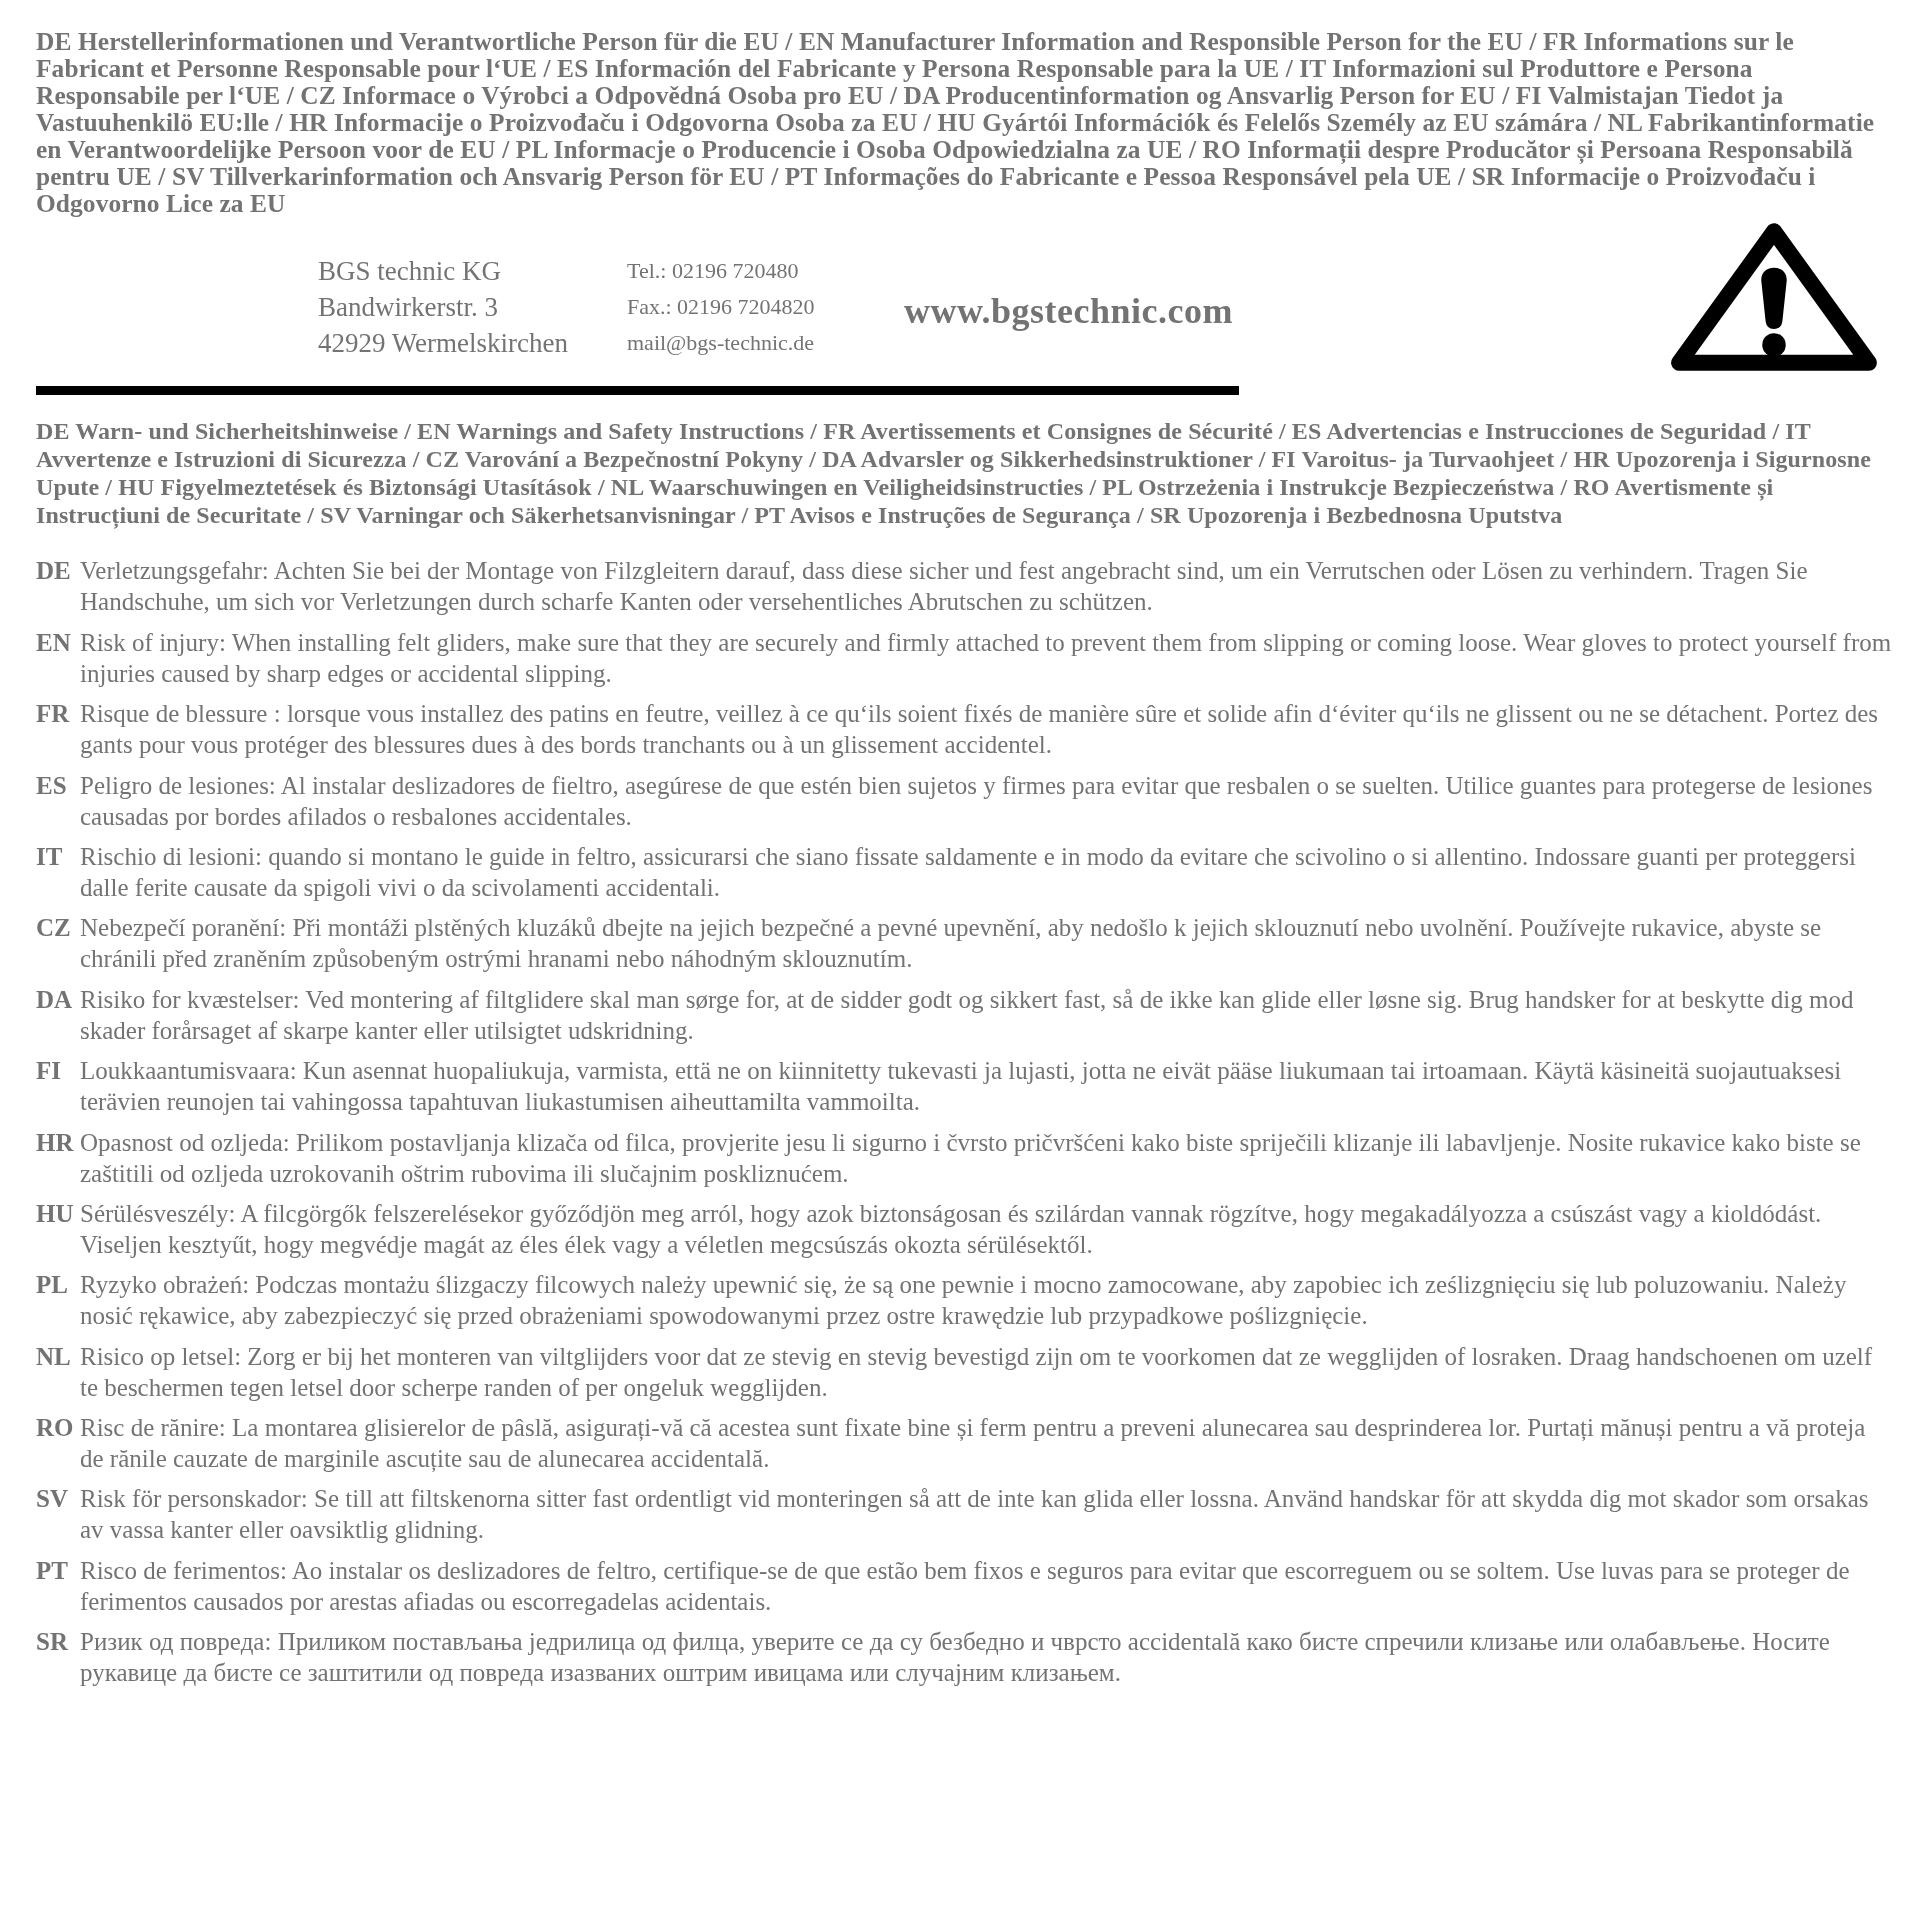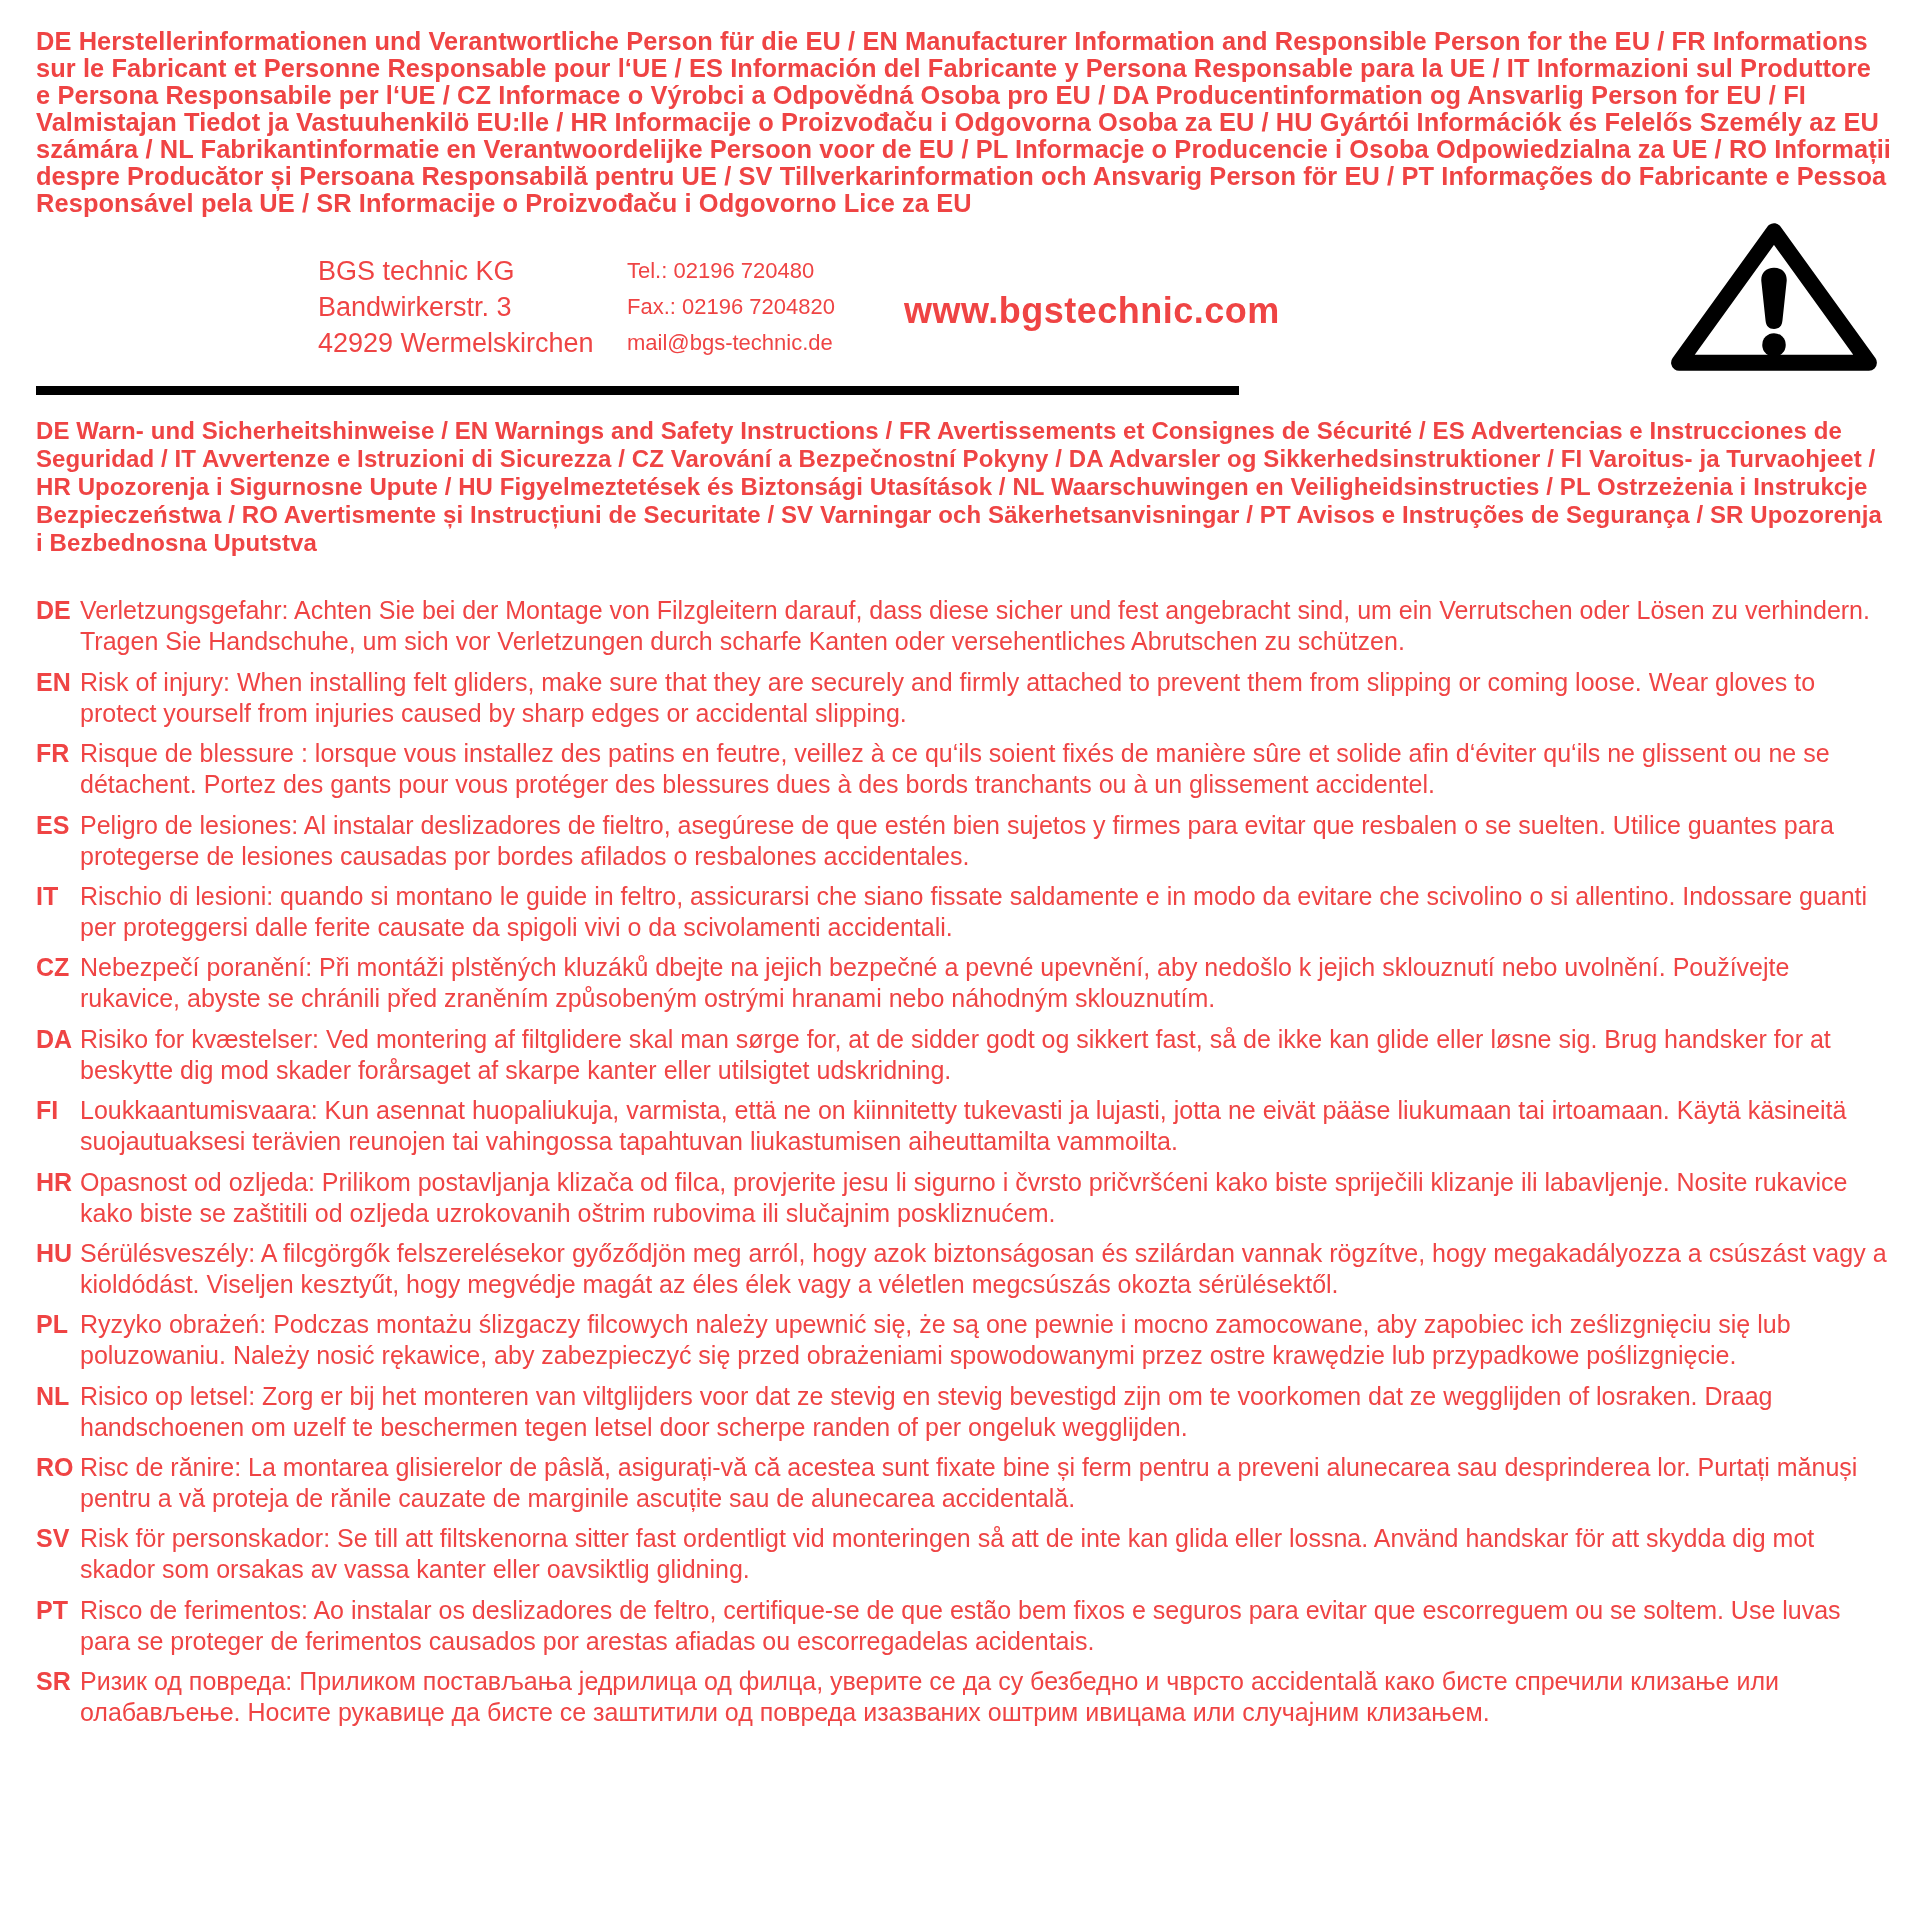--- a/index.html
+++ b/index.html
@@ -3,22 +3,22 @@
 <meta charset="utf-8">
 <style>
   html, body { margin: 0; padding: 0; background: #ffffff; }
   .page {
     position: relative;
     width: 1928px;
     height: 1928px;
     box-sizing: border-box;
     padding: 28px 36px 0 36px;
     background: #ffffff;
-    color: #ef4444;
-    font-family: Liberation Sans, sans-serif;
+    color: #737373;
+    font-family: Liberation Serif, serif;
   }
   .top-paragraph {
     margin: 0;
     font-size: 25.4px;
     font-weight: bold;
     line-height: 27px;
     letter-spacing: 0.1px;
   }
   .brand-row { position: relative; height: 143px; margin-top: 15px; }
   .logo { position: absolute; left: 0; top: -9.4px; width: 282px; }
@@ -42,21 +42,21 @@
   .website { position: absolute; left: 868px; top: 58px; font-size: 36px; font-weight: bold; letter-spacing: 0.5px; }
   .triangle-wrap { position: absolute; right: 7.5px; top: -13px; }
   .rule { width: 1203px; height: 8.5px; background: #000; margin-top: 11.3px; }
   .warn-heading {
     margin: 22.6px 0 0 0;
     font-size: 24px;
     font-weight: bold;
     line-height: 28px;
     letter-spacing: 0.1px;
   }
-  .warn-list { margin-top: 38px; }
+  .warn-list { margin-top: 26px; }
   .warn-item { display: flex; margin-bottom: 9.4px; font-size: 25px; line-height: 31px; }
   .warn-code { flex: 0 0 44px; font-weight: bold; }
   .warn-text { flex: 1; }
 </style>
 </head>
 <body>
 
 <div class="page">
 
   <p class="top-paragraph">DE Herstellerinformationen und Verantwortliche Person für die EU / EN Manufacturer Information and Responsible Person for the EU / FR Informations sur le Fabricant et Personne Responsable pour l‘UE / ES Información del Fabricante y Persona Responsable para la UE / IT Informazioni sul Produttore e Persona Responsabile per l‘UE / CZ Informace o Výrobci a Odpovědná Osoba pro EU / DA Producentinformation og Ansvarlig Person for EU / FI Valmistajan Tiedot ja Vastuuhenkilö EU:lle / HR Informacije o Proizvođaču i Odgovorna Osoba za EU / HU Gyártói Információk és Felelős Személy az EU számára / NL Fabrikantinformatie en Verantwoordelijke Persoon voor de EU / PL Informacje o Producencie i Osoba Odpowiedzialna za UE / RO Informații despre Producător și Persoana Responsabilă pentru UE / SV Tillverkarinformation och Ansvarig Person för EU / PT Informações do Fabricante e Pessoa Responsável pela UE / SR Informacije o Proizvođaču i Odgovorno Lice za EU</p>

